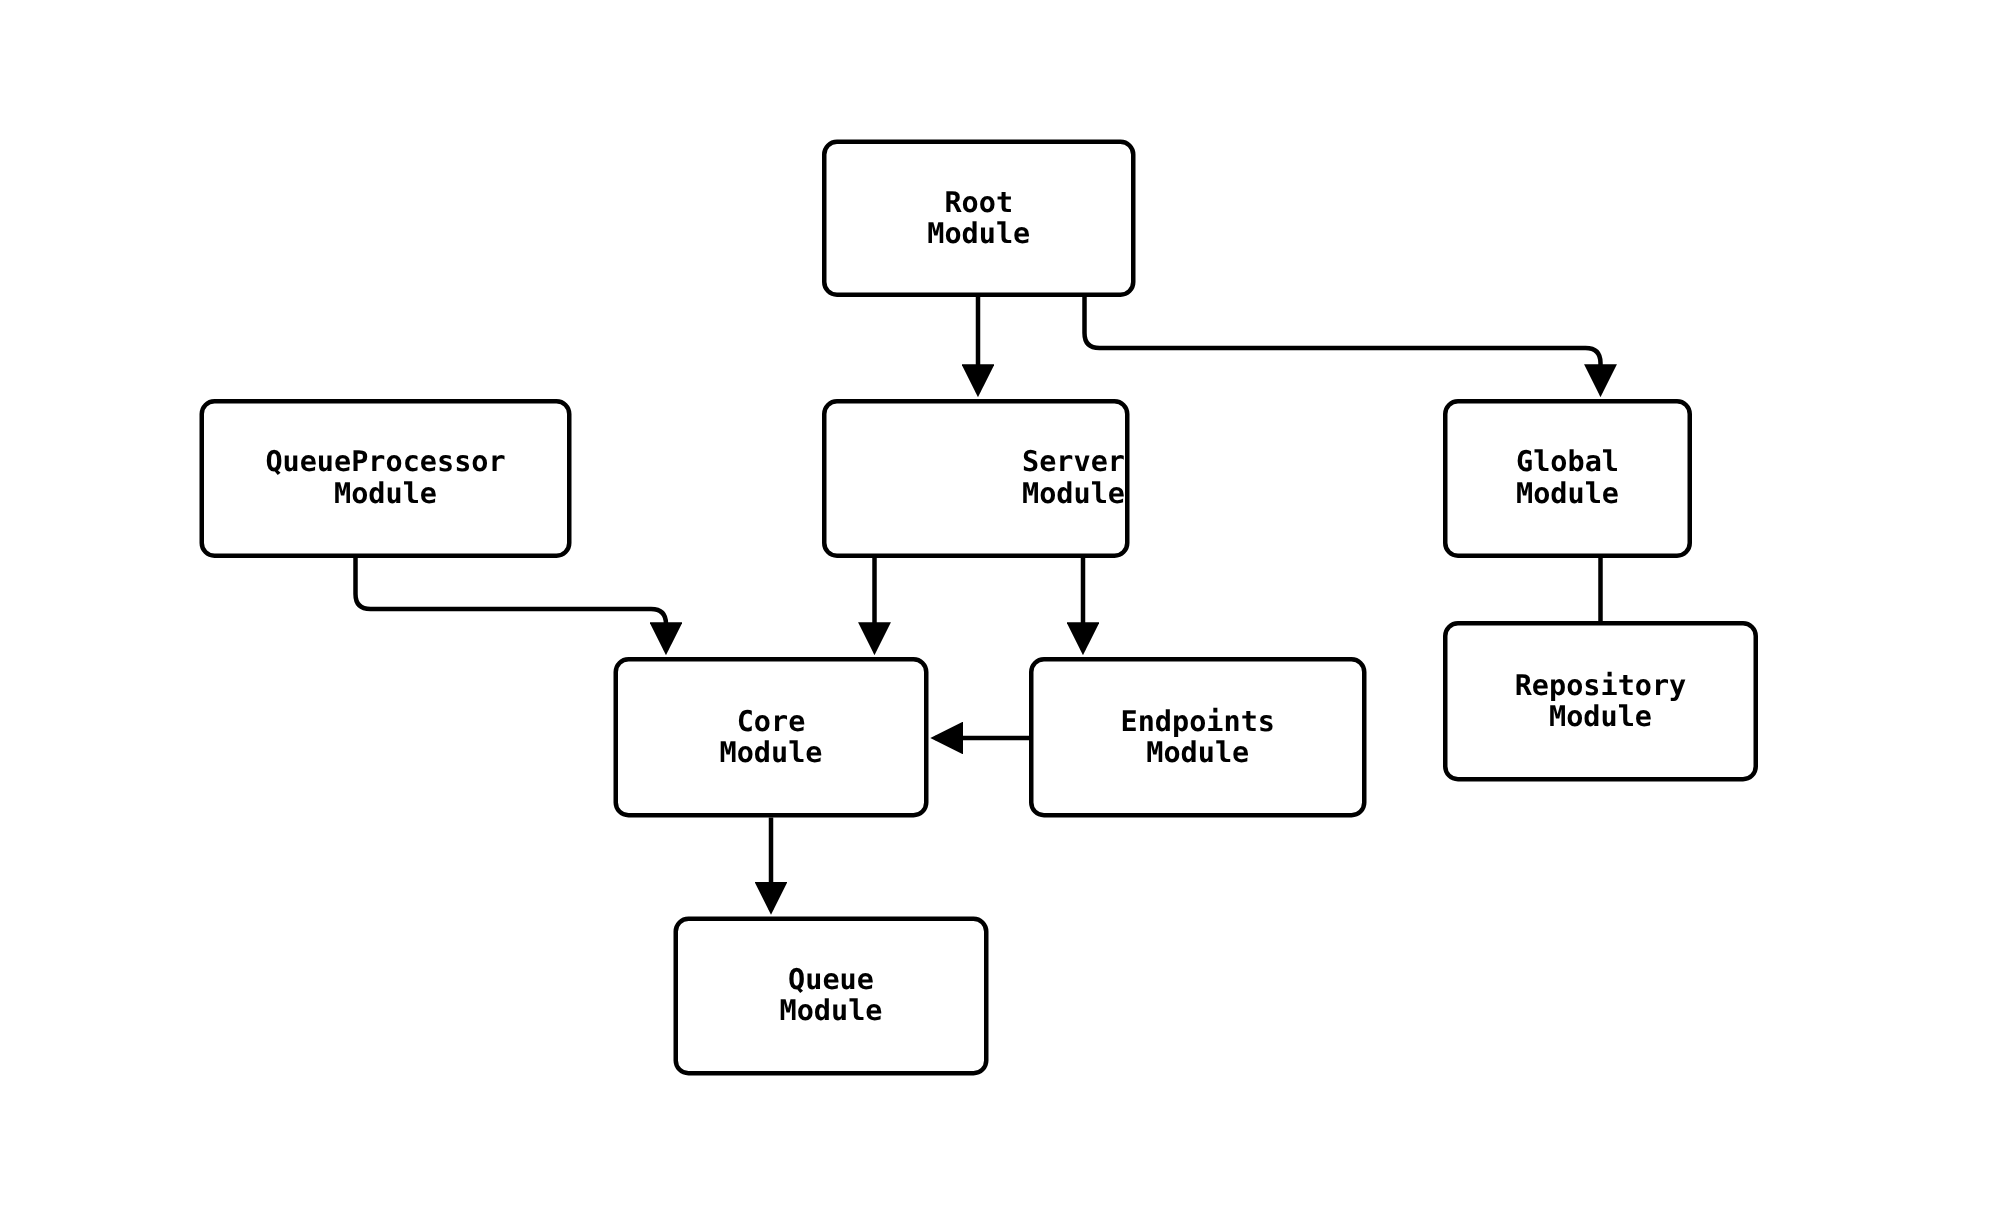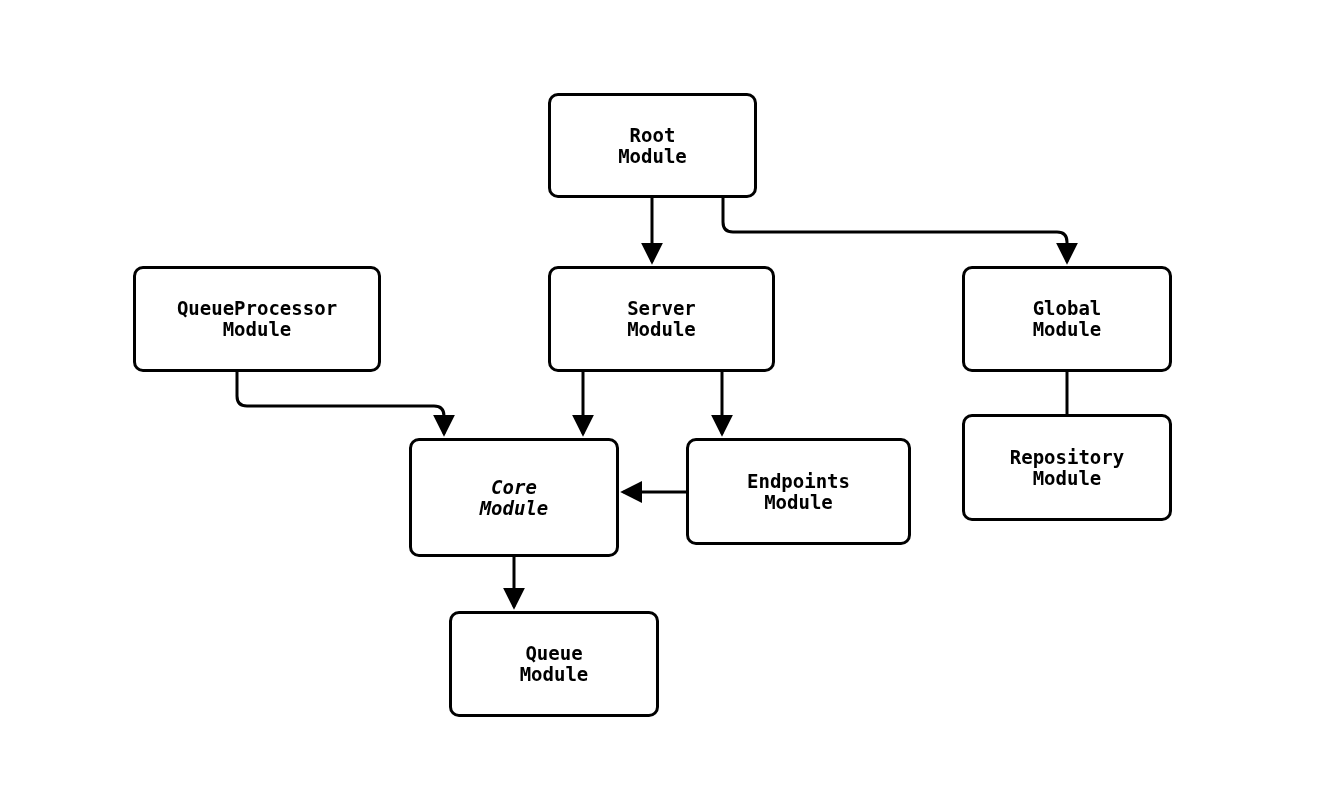--- a/index.html
+++ b/index.html
@@ -35,23 +35,23 @@
   .node .label {
     white-space: pre-line;
     font-size: 19px;
     font-weight: bold;
     line-height: 21px;
     color: #000000;
   }
   
   .n-root          { left: 548px; top:  93px; width: 209px; height: 105px; }
   .n-queueprocessor{ left: 133px; top: 266px; width: 248px; height: 106px; }
-  .n-server        { left: 548px; top: 266px; width: 227px; height: 106px; }
-  .n-global        { left: 962px; top: 266px; width: 210px; height: 106px; }
-  .n-core          { left: 409px; top: 438px; width: 210px; height: 119px; font-style: italic; }
+  .n-server        { left: 548px; top: 266px; width: 205px; height: 106px; justify-content: flex-end; }
+  .n-global        { left: 962px; top: 266px; width: 166px; height: 106px; }
+  .n-core          { left: 409px; top: 438px; width: 210px; height: 107px; }
   .n-endpoints     { left: 686px; top: 438px; width: 225px; height: 107px; }
   .n-repository    { left: 962px; top: 414px; width: 210px; height: 107px; }
   .n-queue         { left: 409px; top: 611px; width: 210px; height: 106px; margin-left: 40px; }
 </style>
 </head>
 <body>
 
 <div class="canvas">
 
   <svg class="edge-layer" viewBox="0 0 1337 809" xmlns="http://www.w3.org/2000/svg">

